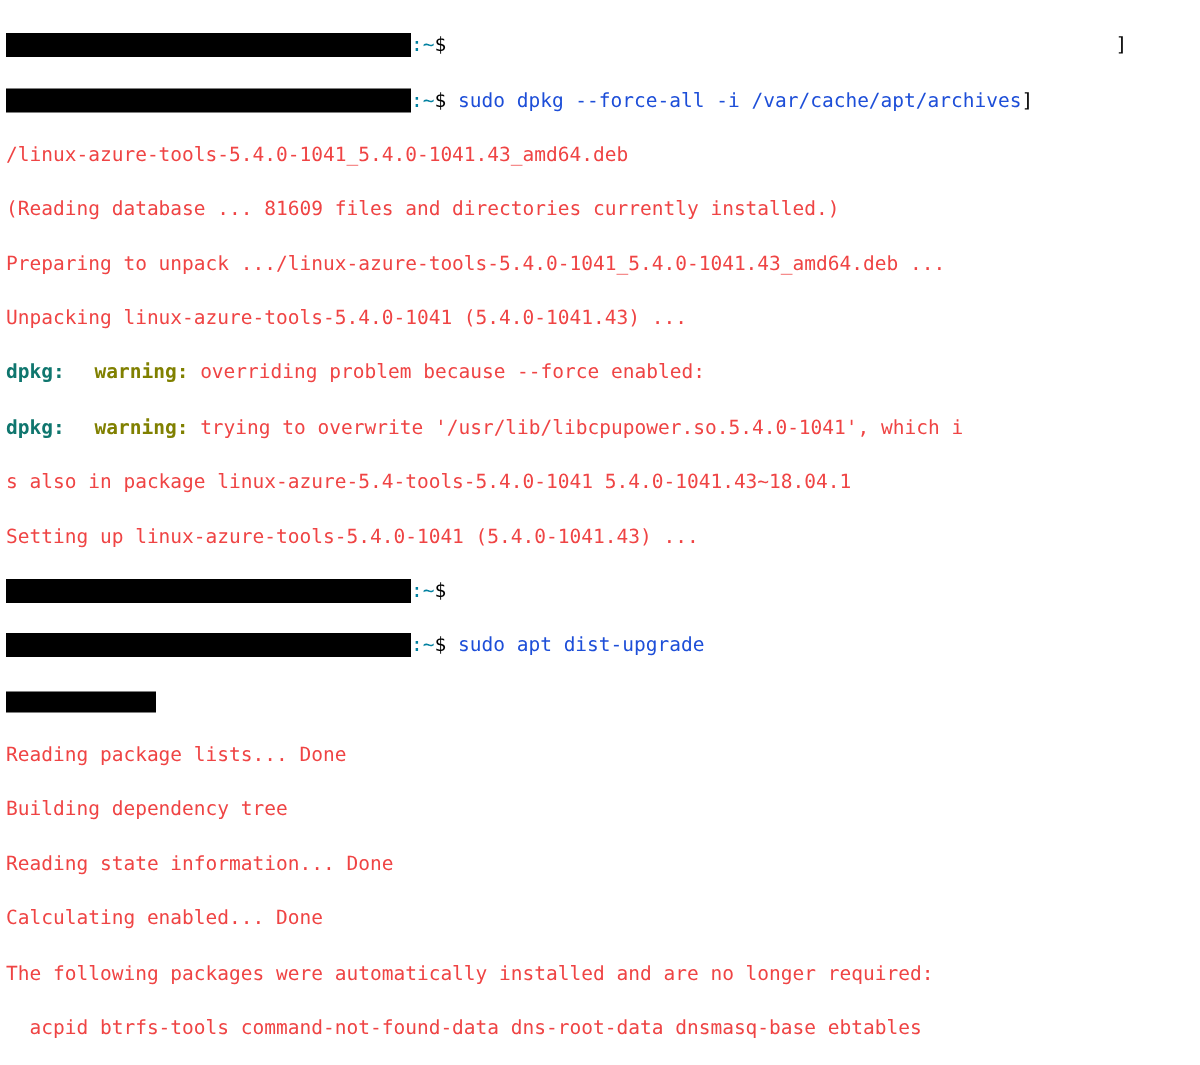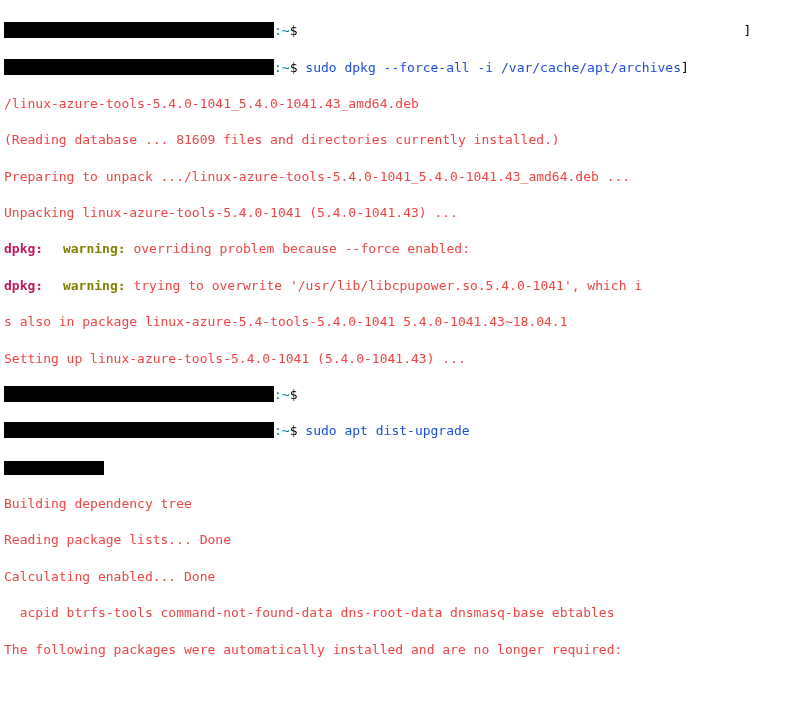--- a/index.html
+++ b/index.html
@@ -31,21 +31,21 @@
       color: #000000;
     }
     .command {
       color: #1d4ed8;
     }
     .output {
       color: #ef4444;
     }
     .dpkg-bold {
       font-weight: bold;
-      color: #be185d;
+      color: #0f766e;
       margin-top: 40px;
     }
     .warning {
       color: #808000;
       font-weight: bold;
       margin-left: 12px;
     }
     .bracket {
       color: #000000;
     }
@@ -74,25 +74,26 @@
 <span class="line output">(Reading database ... 81609 files and directories currently installed.)</span>
 <span class="line output">Preparing to unpack .../linux-azure-tools-5.4.0-1041_5.4.0-1041.43_amd64.deb ...</span>
 <span class="line output">Unpacking linux-azure-tools-5.4.0-1041 (5.4.0-1041.43) ...</span>
 <span class="line"><span class="dpkg-bold">dpkg:</span> <span class="warning">warning:</span><span class="output"> overriding problem because --force enabled:</span></span>
 <span class="line"><span class="dpkg-bold">dpkg:</span> <span class="warning">warning:</span><span class="output"> trying to overwrite '/usr/lib/libcpupower.so.5.4.0-1041', which i</span></span>
 <span class="line output">s also in package linux-azure-5.4-tools-5.4.0-1041 5.4.0-1041.43~18.04.1</span>
 <span class="line output">Setting up linux-azure-tools-5.4.0-1041 (5.4.0-1041.43) ...</span>
 <span class="line"><span class="redacted-wide"></span><span class="prompt-path">:</span><span class="prompt-path">~</span><span class="prompt-dollar">$</span></span>
 <span class="line"><span class="redacted-wide"></span><span class="prompt-path">:</span><span class="prompt-path">~</span><span class="prompt-dollar">$</span> <span class="command">sudo apt dist-upgrade</span></span>
 <span class="line"><span class="redacted-small"></span></span>
+<span class="line output">Reading package lists... Done</span>
 <span class="line output">Building dependency tree</span>
-<span class="line output">Reading package lists... Done</span>
+<span class="line output">Reading state information... Done</span>
 <span class="line output">Calculating enabled... Done</span>
+<span class="line output">The following packages were automatically installed and are no longer required:</span>
 <span class="line output">  acpid btrfs-tools command-not-found-data dns-root-data dnsmasq-base ebtables</span>
-<span class="line output">The following packages were automatically installed and are no longer required:</span>
 
 
 
 
 
 
 
 
 
 

